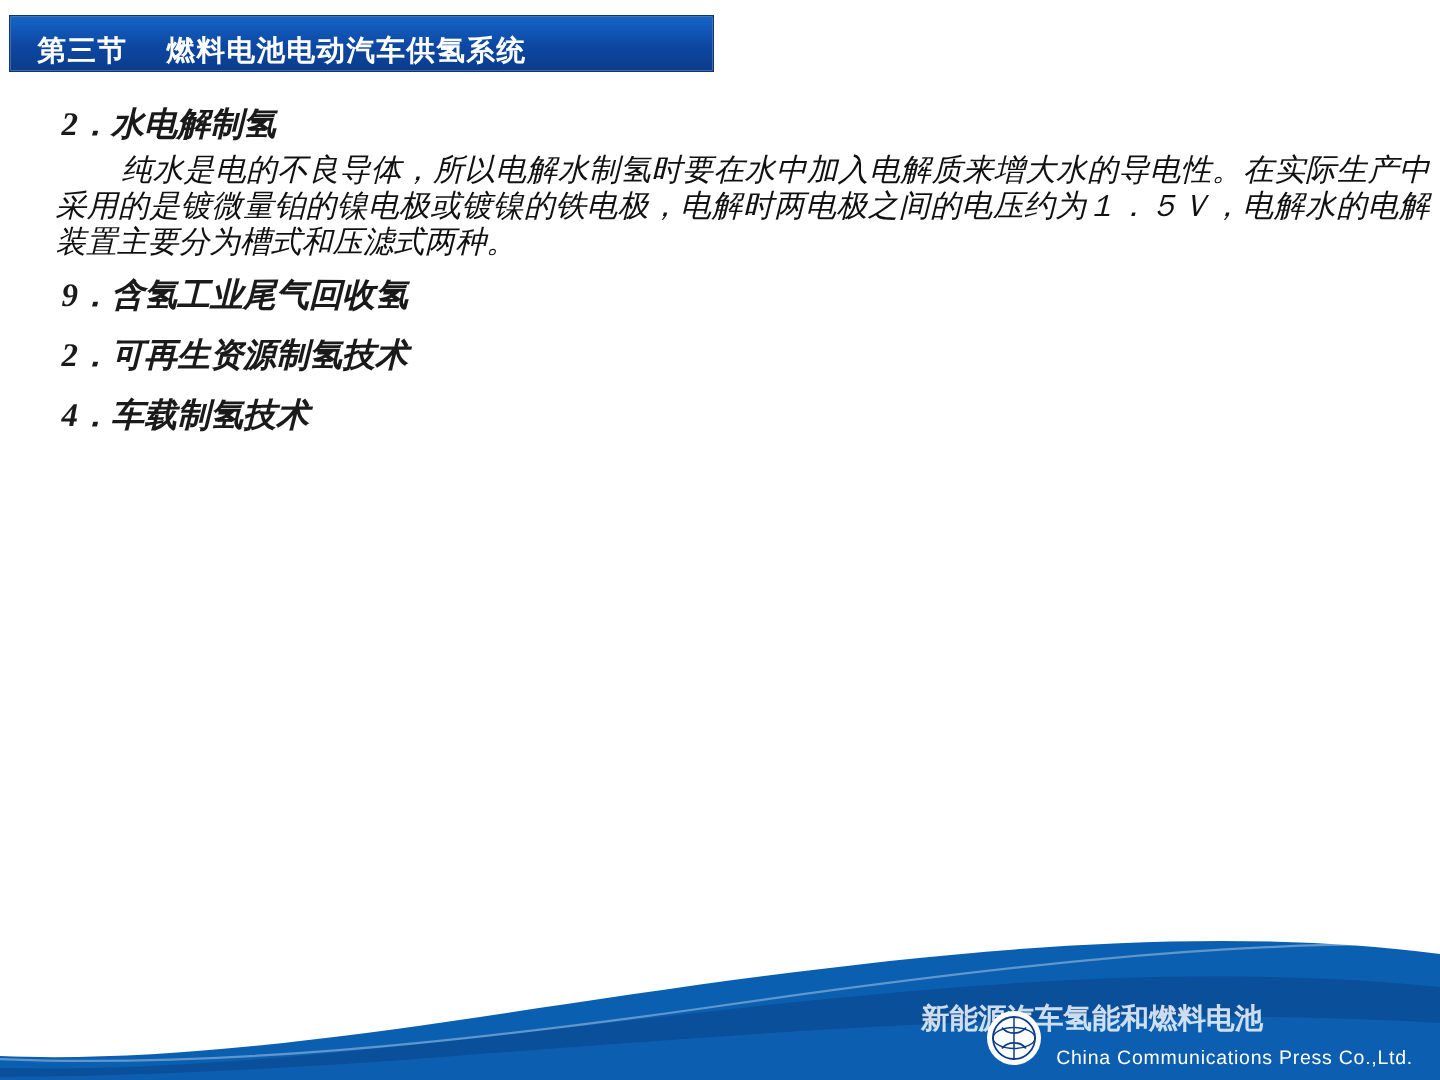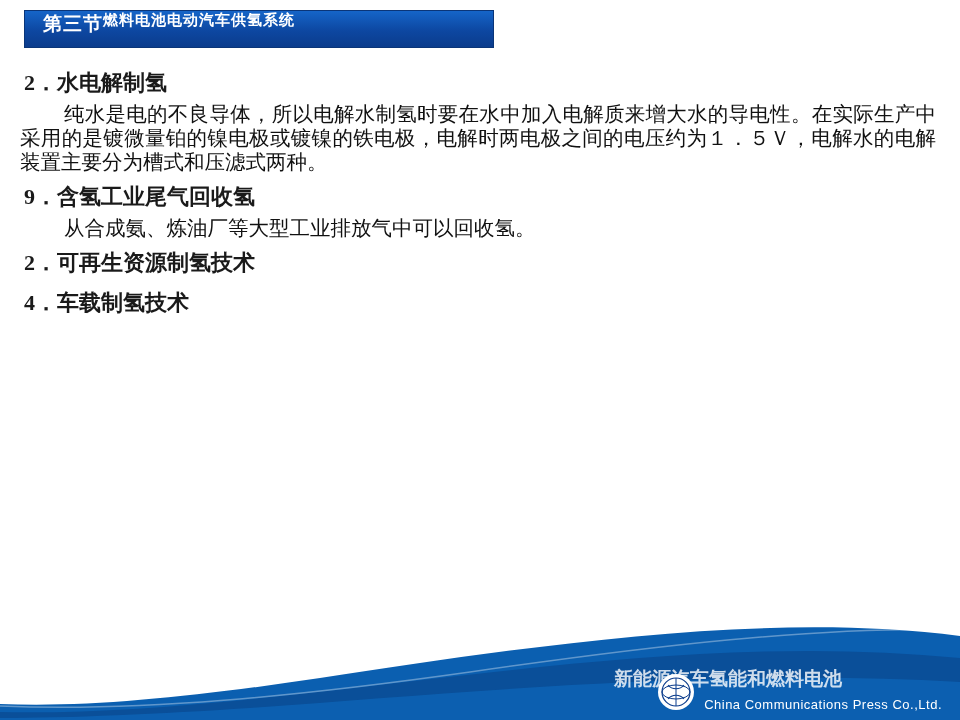--- a/index.html
+++ b/index.html
@@ -18,60 +18,62 @@
     width: 960px;
     height: 720px;
     background: #ffffff;
     overflow: hidden;
   }
 
   
   .header-bar {
     position: absolute;
     top: 10px;
-    left: 24px;
+    left: 6px;
     width: 470px;
     height: 38px;
     background: linear-gradient(to bottom, #1565c8 0%, #0d47a1 55%, #0b3c8c 100%);
     border: 1px solid #0a3578;
     box-sizing: border-box;
     display: flex;
-    align-items: flex-start;
+    align-items: flex-end;
     padding-left: 18px;
   }
   .header-bar .sec-no {
     color: #ffffff;
     font-size: 19px;
     font-weight: bold;
     letter-spacing: 1px;
     white-space: nowrap;
   }
   .header-bar .sec-title {
     color: #ffffff;
-    font-size: 15px;
+    font-size: 19px;
     font-weight: bold;
+    margin-left: 26px;
     letter-spacing: 1px;
     white-space: nowrap;
   }
 
   
   .logo {
     position: absolute;
     top: 8px;
     right: 18px;
     width: 62px;
     height: 62px;
   }
 
   
   .content {
     position: absolute;
     top: 60px;
-    left: 16px;
+    left: 33px;
     width: 920px;
+    font-style: italic;
   }
   .sec {
     margin-bottom: 6px;
   }
   .sec-head {
     font-size: 22px;
     font-weight: bold;
     color: #1a1a1a;
     line-height: 34px;
     margin: 6px 0 2px 0;
@@ -146,21 +148,20 @@
 
   <div class="content">
 
     <div class="sec">
       <div class="sec-head">2．水电解制氢</div>
       <div class="sec-body">纯水是电的不良导体，所以电解水制氢时要在水中加入电解质来增大水的导电性。在实际生产中采用的是镀微量铂的镍电极或镀镍的铁电极，电解时两电极之间的电压约为１．５Ｖ，电解水的电解装置主要分为槽式和压滤式两种。</div>
     </div>
 
     <div class="sec">
       <div class="sec-head">9．含氢工业尾气回收氢</div>
-      <div class="sec-body">从合成氨、炼油厂等大型工业排放气中可以回收氢。</div>
     </div>
 
     <div class="sec">
       <div class="sec-head">2．可再生资源制氢技术</div>
     </div>
 
     <div class="sec">
       <div class="sec-head">4．车载制氢技术</div>
     </div>
 

